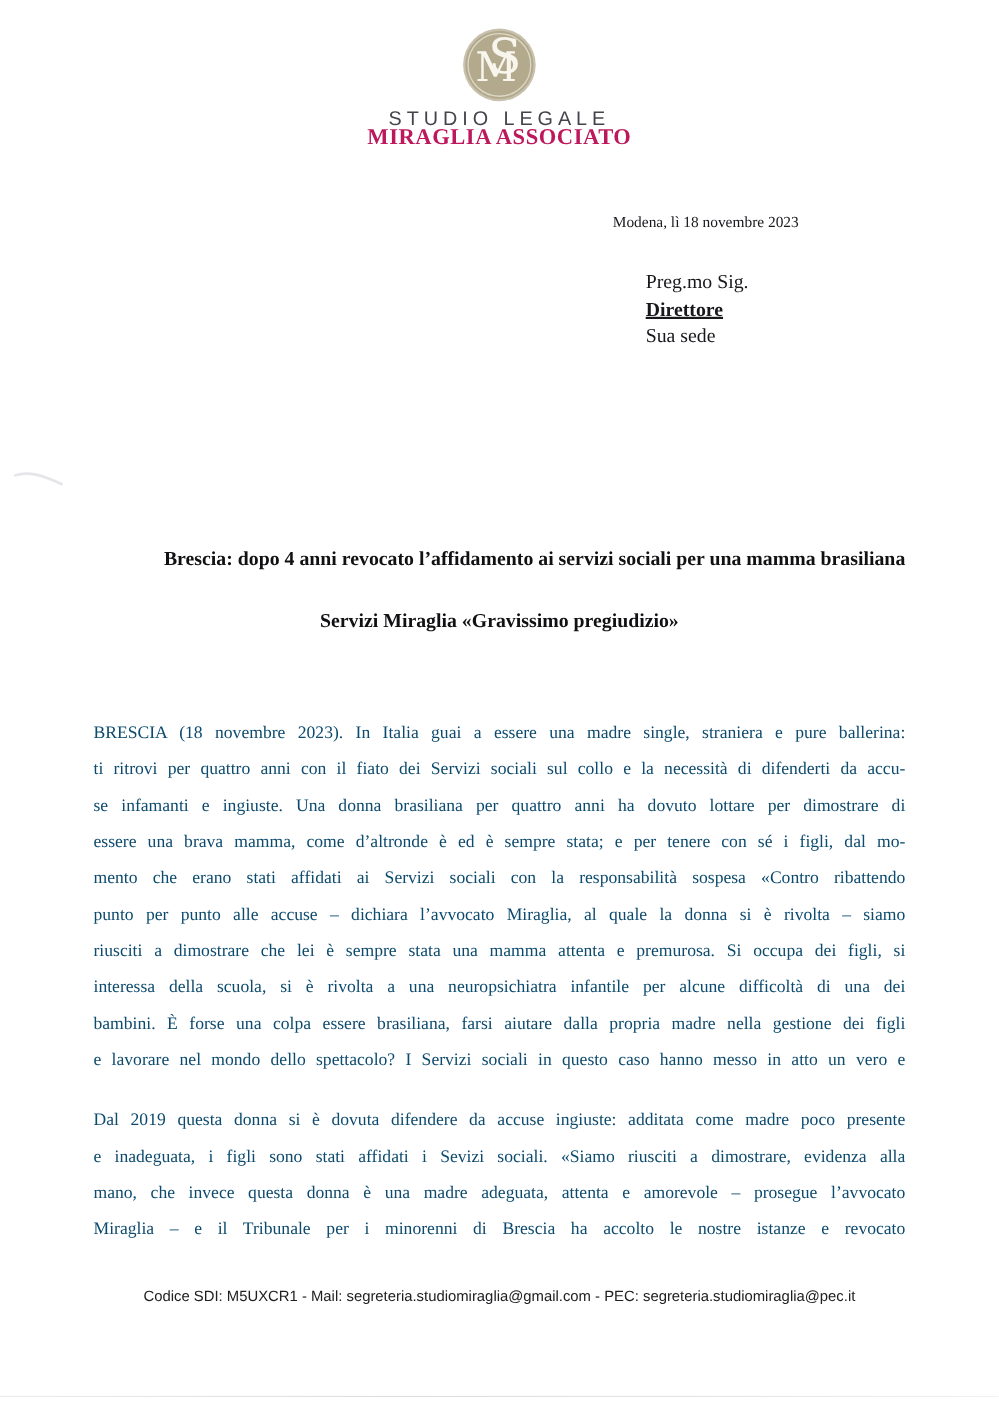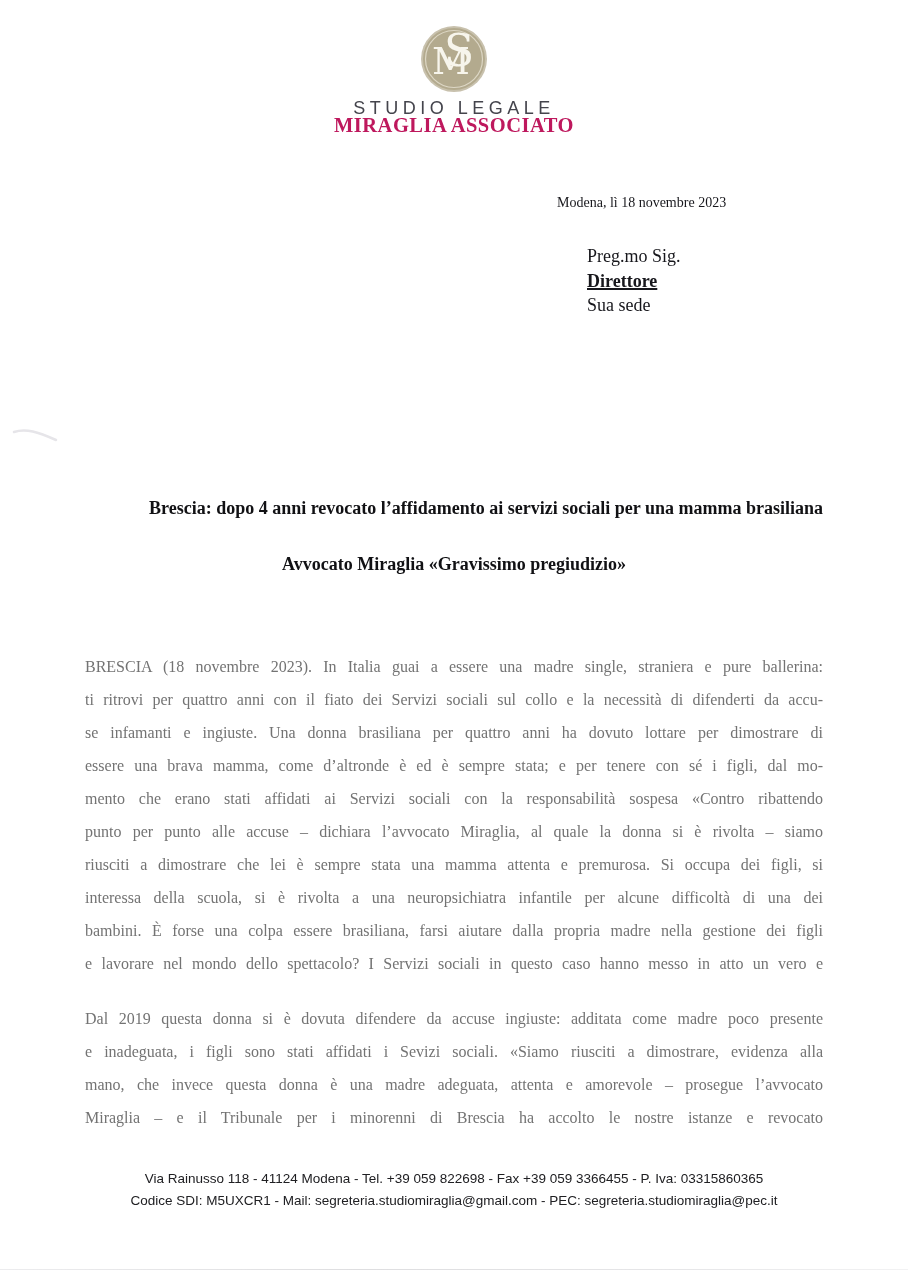--- a/index.html
+++ b/index.html
@@ -101,21 +101,21 @@
   }
 
   
   .body-text {
     position: absolute;
     top: 650px;
     left: 85px;
     width: 738px;
     font-size: 16px;
     line-height: 33px;
-    color: #737373;
+    color: #0c4a6e;
   }
   .justified {
     text-align: justify;
     text-align-last: justify;
     white-space: pre-line;
   }
   .plain-line {
     text-align: left;
     white-space: pre-line;
   }
@@ -167,40 +167,39 @@
     <div>Preg.mo Sig.</div>
     <div class="name">Direttore</div>
     <div>Sua sede</div>
   </div>
 
   <svg class="scan-mark" viewBox="0 0 70 34">
     <path d="M6 16 C 18 12, 30 16, 48 24" fill="none" stroke="#e6e5e9" stroke-width="2.5" stroke-linecap="round"></path>
   </svg>
 
   <div class="headline">Brescia: dopo 4 anni revocato l’affidamento ai servizi sociali per una mamma brasiliana</div>
-  <div class="subheadline">Avvocato Miraglia «Gravissimo pregiudizio»</div>
+  <div class="subheadline">Servizi Miraglia «Gravissimo pregiudizio»</div>
 
   <div class="body-text">
     <div class="justified">BRESCIA (18 novembre 2023). In Italia guai a essere una madre single, straniera e pure ballerina:
 ti ritrovi per quattro anni con il fiato dei Servizi sociali sul collo e la necessità di difenderti da accu-
 se infamanti e ingiuste. Una donna brasiliana per quattro anni ha dovuto lottare per dimostrare di
 essere una brava mamma, come d’altronde è ed è sempre stata; e per tenere con sé i figli, dal mo-
 mento che erano stati affidati ai Servizi sociali con la responsabilità sospesa «Contro ribattendo
 punto per punto alle accuse – dichiara l’avvocato Miraglia, al quale la donna si è rivolta – siamo
 riusciti a dimostrare che lei è sempre stata una mamma attenta e premurosa. Si occupa dei figli, si
 interessa della scuola, si è rivolta a una neuropsichiatra infantile per alcune difficoltà di una dei
 bambini. È forse una colpa essere brasiliana, farsi aiutare dalla propria madre nella gestione dei figli
 e lavorare nel mondo dello spettacolo? I Servizi sociali in questo caso hanno messo in atto un vero e</div>
     <div class="para-gap"></div>
     <div class="justified">Dal 2019 questa donna si è dovuta difendere da accuse ingiuste: additata come madre poco presente
 e inadeguata, i figli sono stati affidati i Sevizi sociali. «Siamo riusciti a dimostrare, evidenza alla
 mano, che invece questa donna è una madre adeguata, attenta e amorevole – prosegue l’avvocato
 Miraglia – e il Tribunale per i minorenni di Brescia ha accolto le nostre istanze e revocato</div>
   </div>
 
   <div class="footer">
-    <div>Via Rainusso 118 - 41124 Modena - Tel. +39 059 822698 - Fax +39 059 3366455 - P. Iva: 03315860365</div>
     <div>Codice SDI: M5UXCR1 - Mail: segreteria.studiomiraglia@gmail.com - PEC: segreteria.studiomiraglia@pec.it</div>
   </div>
 
   <div class="page-edge-line"></div>
 
 </div>
 
 </body></html>

